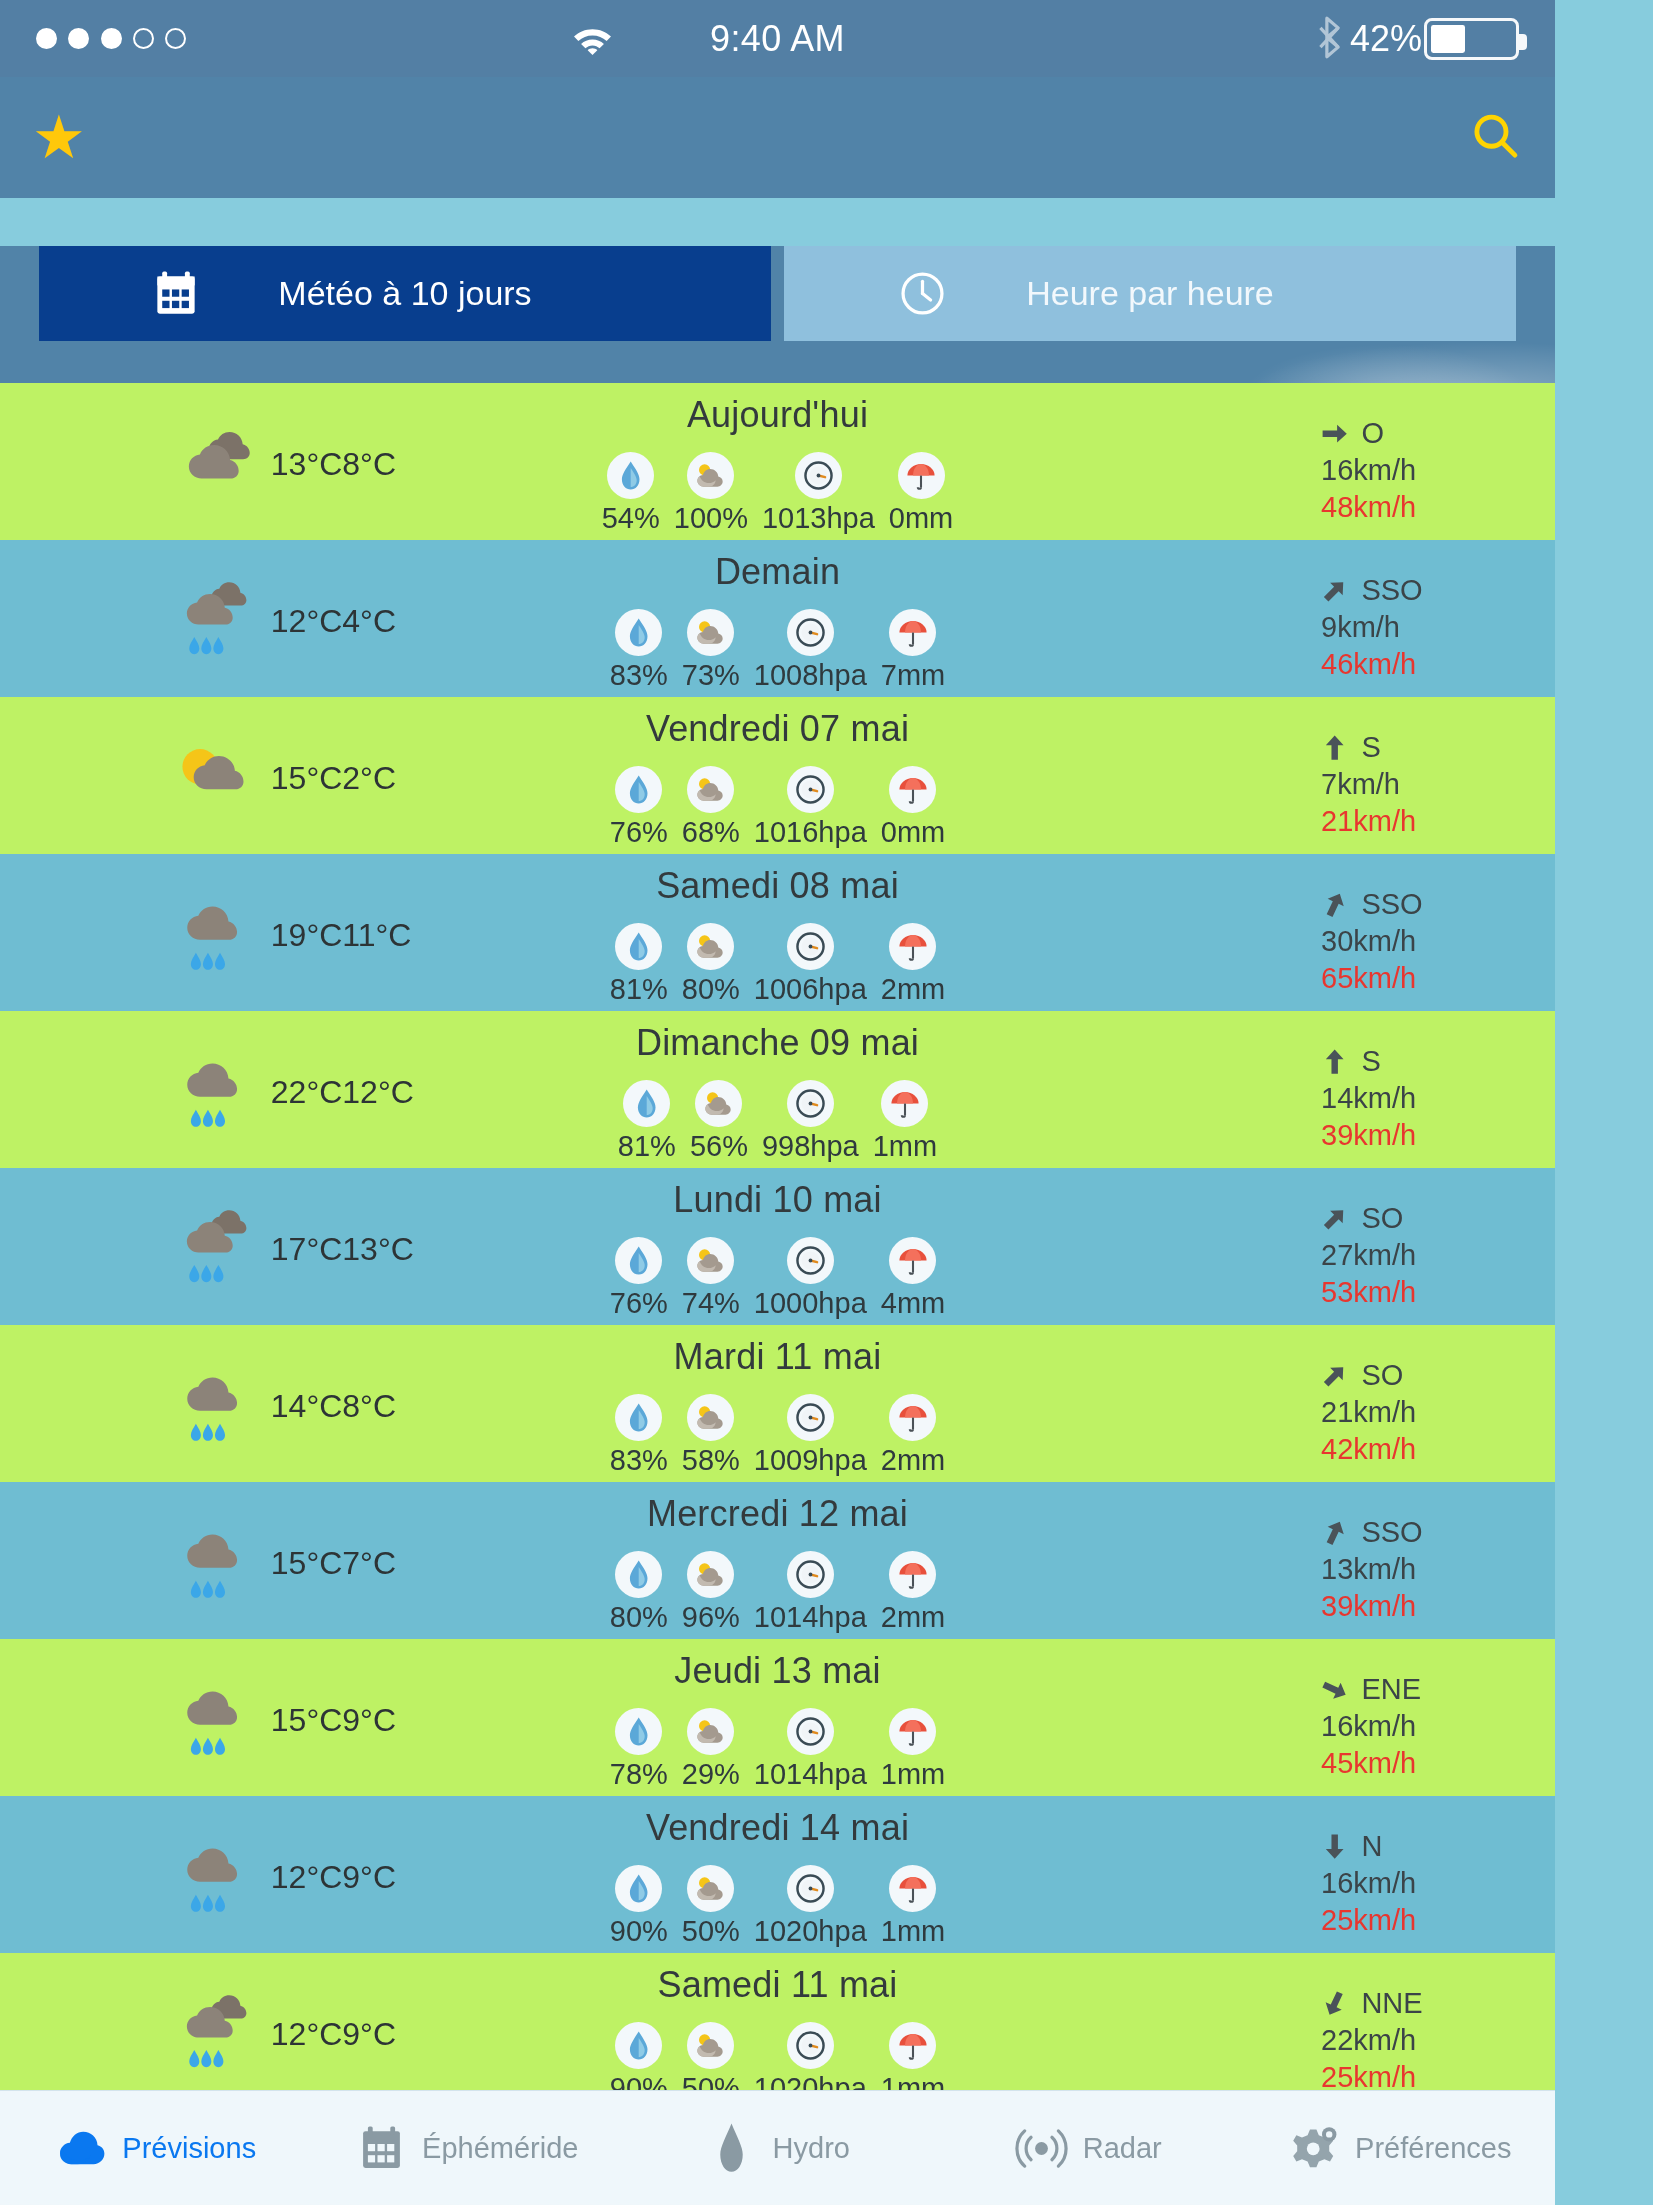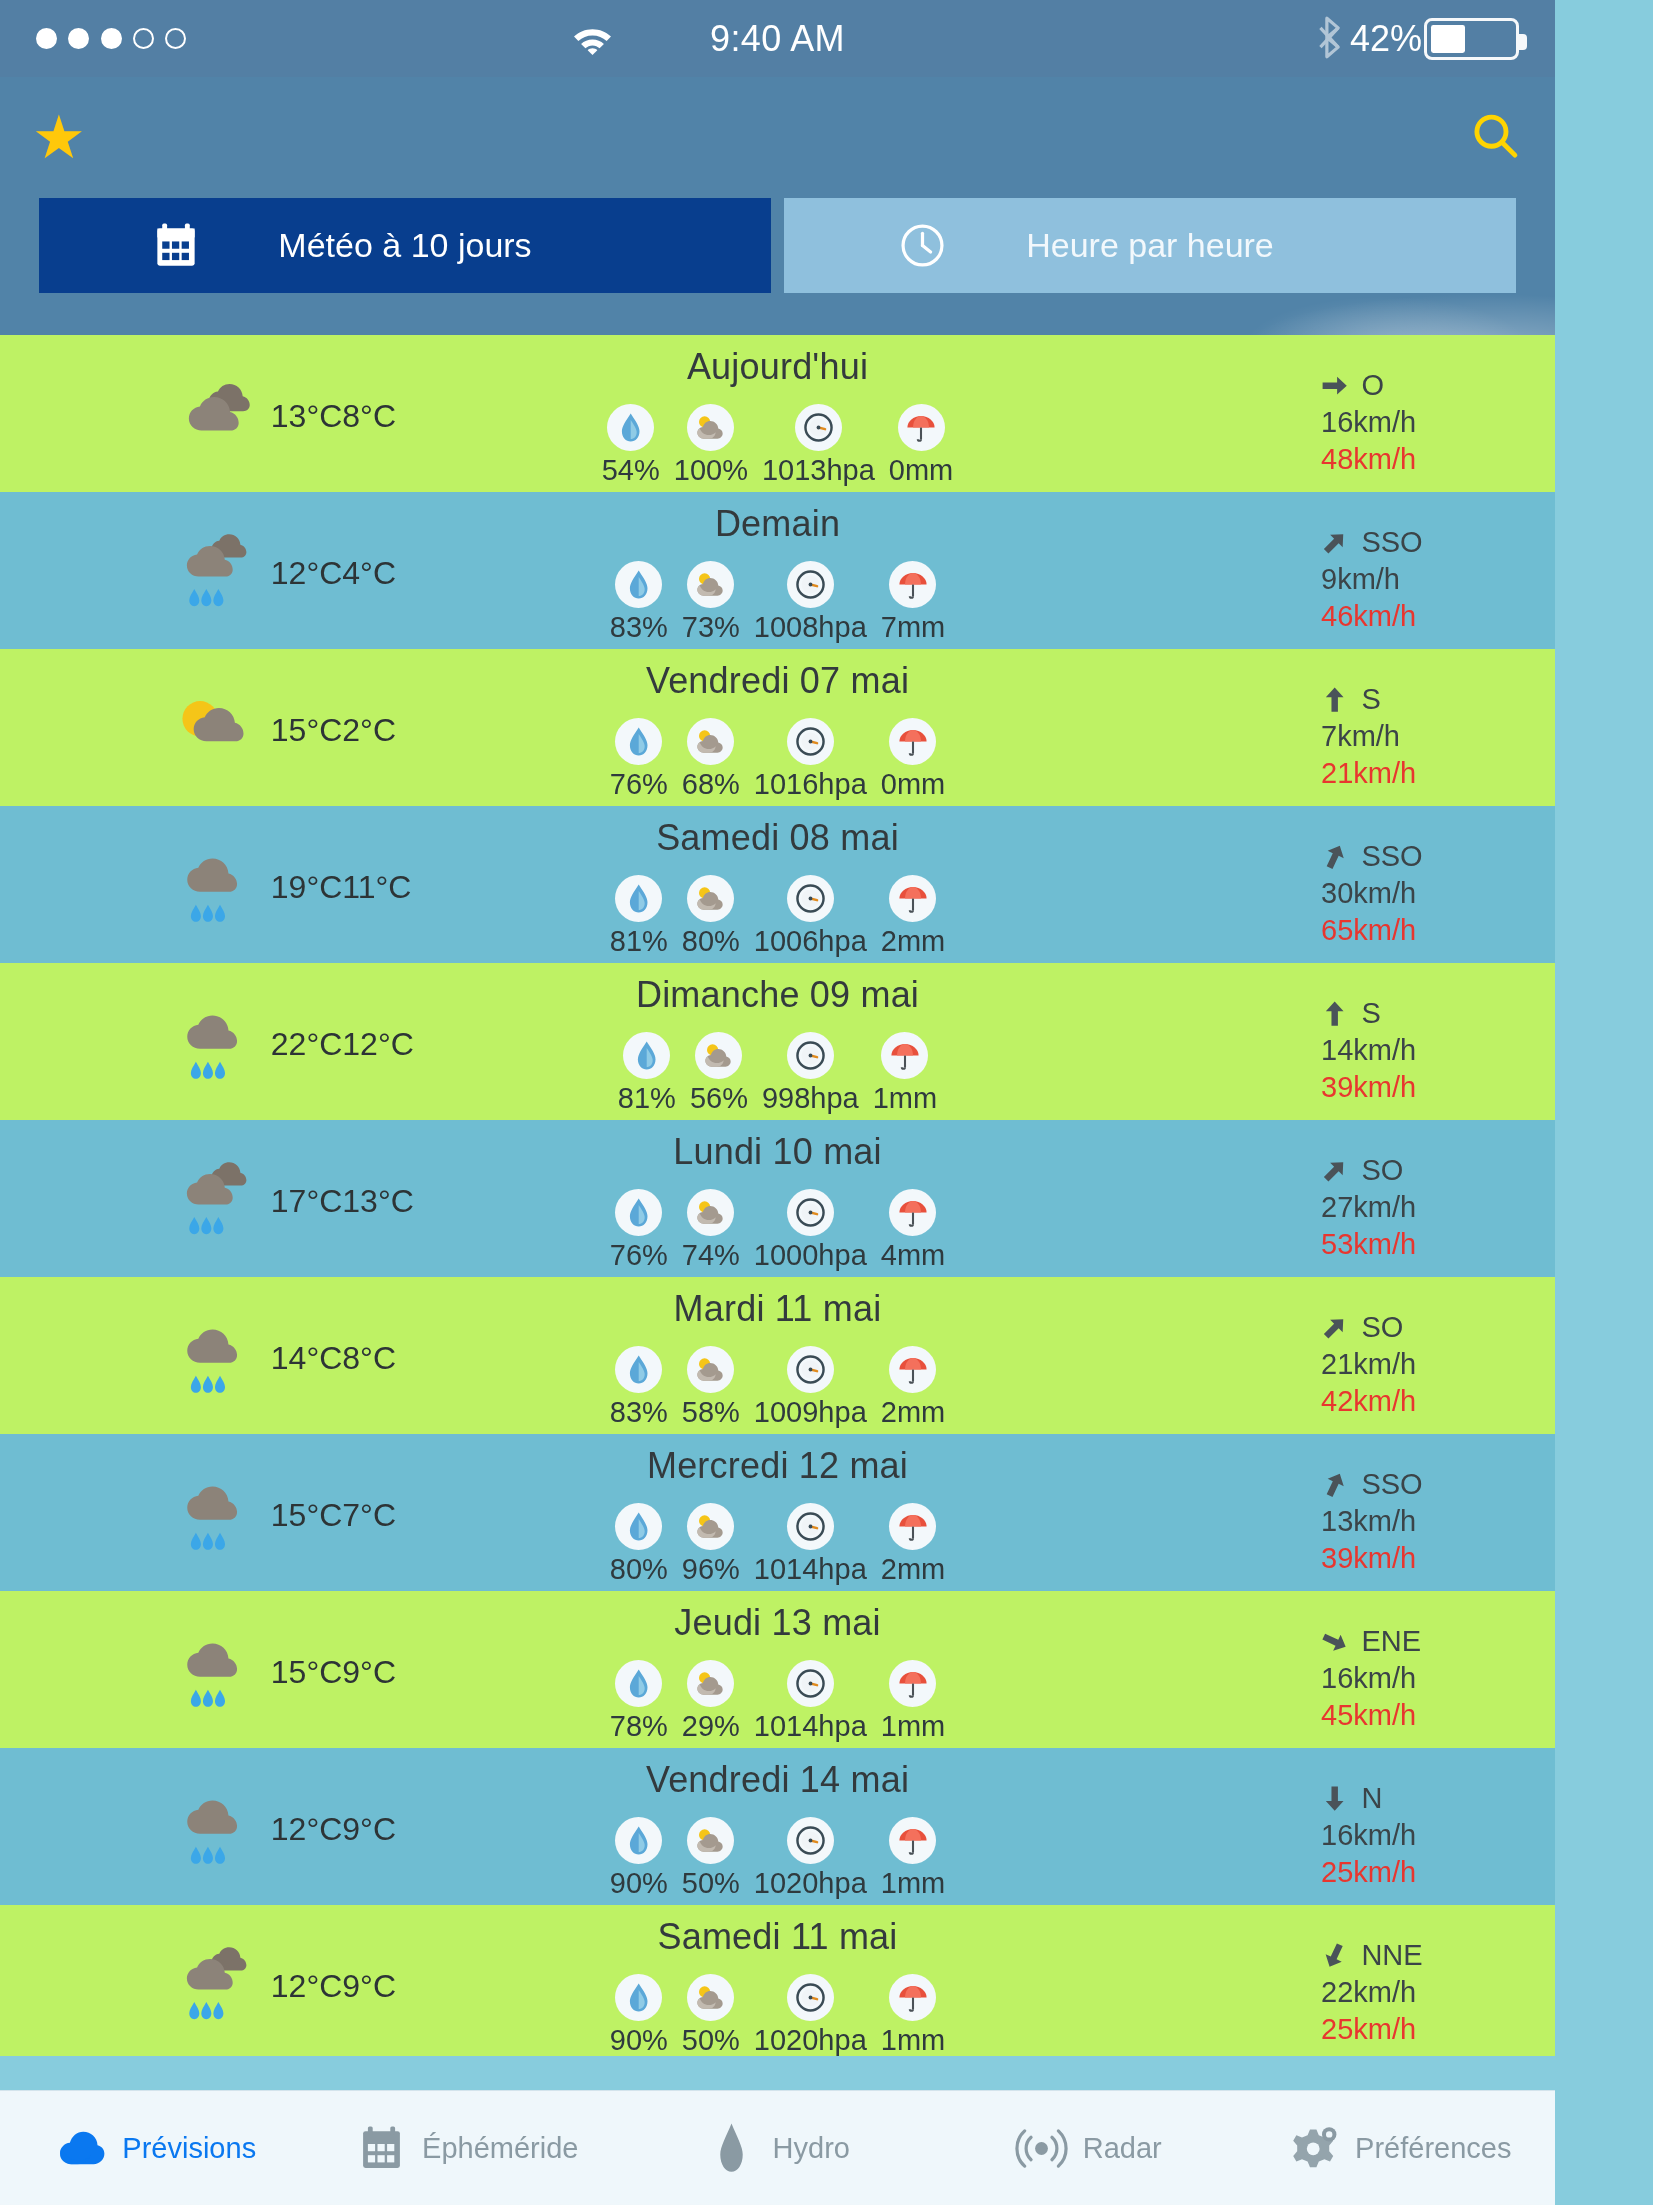--- a/index.html
+++ b/index.html
@@ -54,20 +54,21 @@
     color: #ffffff; font-size: 40px; letter-spacing: 1.6px;
   }
   .star-btn { color: #ffc80a; font-size: 60px; line-height: 1; position: relative; z-index: 2; }
   .search-btn { margin-left: auto; position: relative; z-index: 2; }
 
   
   .segwrap {
     background: #5183a8;
     padding: 0 39px 42px 39px;
     position: relative;
+    margin-top: 48px;
   }
   .segbar { display: flex; height: 95px; }
   .seg {
     flex: 1; display: flex; align-items: center; justify-content: center;
     gap: 0; position: relative;
   }
   .seg.active { background: #083e8e; }
   .seg.inactive { background: #8fc0dd; }
   .seg .seg-ico { position: absolute; left: 115px; display: flex; align-items: center; }
   .seg .seg-label { font-size: 34px; color: #ffffff; }

